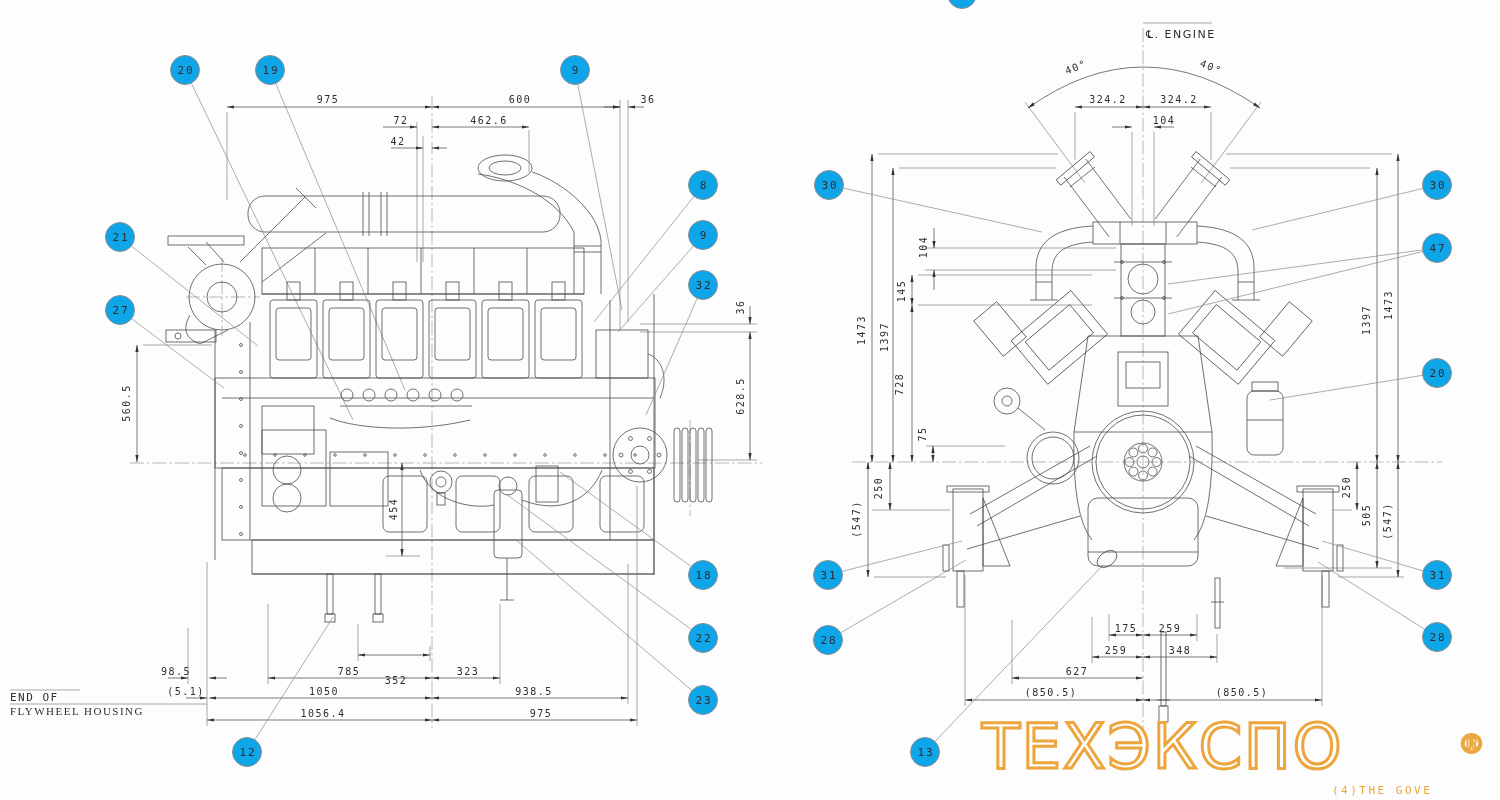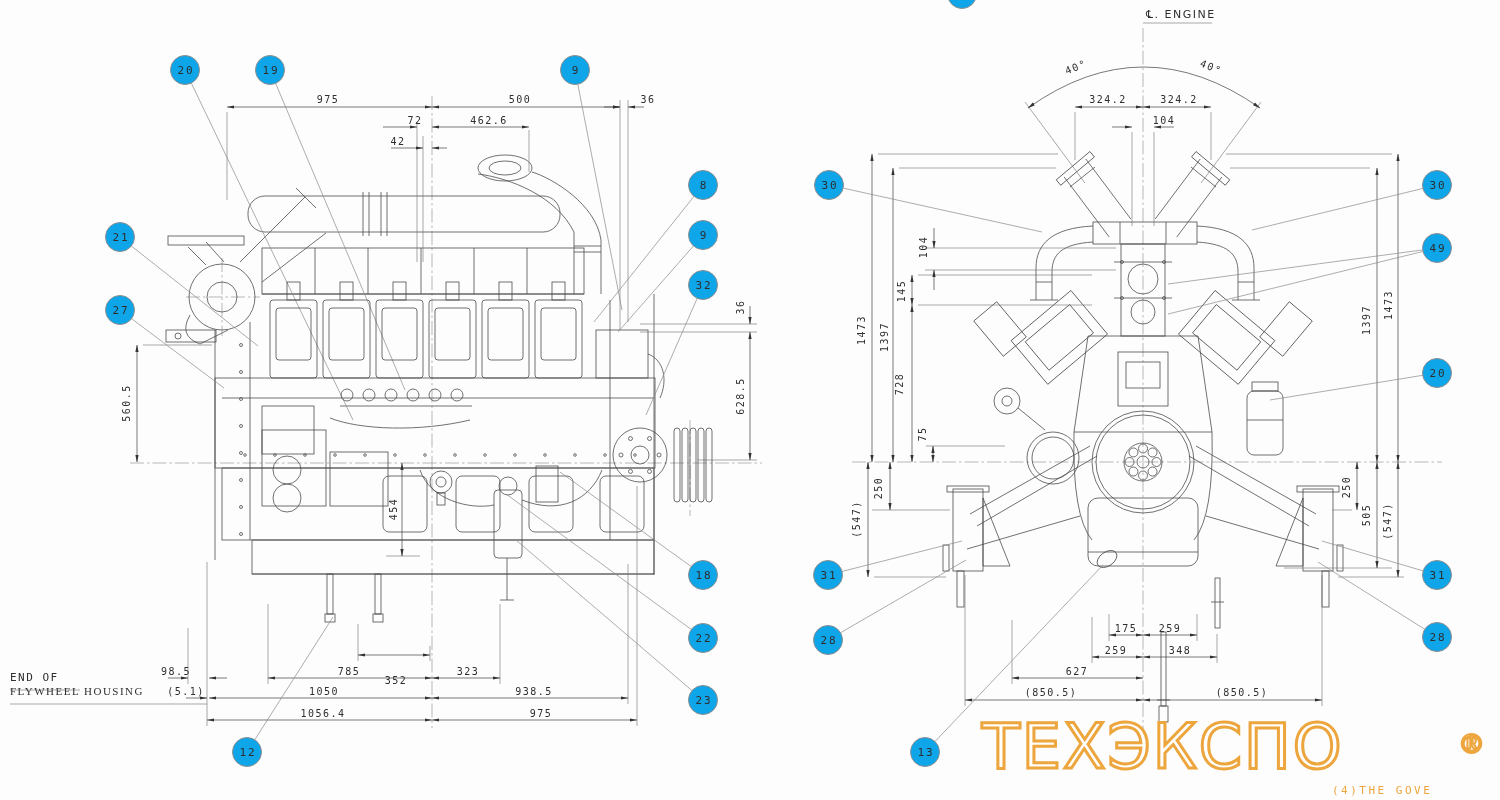--- a/index.html
+++ b/index.html
@@ -6,21 +6,21 @@
   #stage{position:relative;width:1500px;height:800px;background:#fdfdfd;overflow:hidden;
          font-family:"DejaVu Sans Mono",monospace;}
   #lines{position:absolute;left:0;top:0;}
   .lbl{position:absolute;font:10px "DejaVu Sans Mono",monospace;letter-spacing:1.5px;
        color:#2e2e2e;white-space:nowrap;transform:translate(-50%,-50%);background:transparent;}
   .co{position:absolute;width:30px;height:30px;border:1px solid #8e8e8e;border-radius:50%;
       background:#0ea5e9;display:flex;align-items:center;justify-content:center;
       font:11px "DejaVu Sans Mono",monospace;letter-spacing:2px;color:#2e2e2e;
       transform:translate(-50%,-50%);padding-left:2px;box-sizing:border-box;}
   .note{position:absolute;font:11px "DejaVu Sans Mono",monospace;letter-spacing:1.5px;color:#2e2e2e;
-        white-space:nowrap;}
+        white-space:nowrap;margin-top:20px;}
   #cl-note{font-family:"DejaVu Sans","DejaVu Sans Mono",monospace;}
   #wm{position:absolute;left:982px;top:716px;font-family:"DejaVu Sans",sans-serif;
       font-weight:normal;font-size:62px;letter-spacing:2px;line-height:1;color:#fff;
       -webkit-text-stroke:3px #eda63e;white-space:nowrap;}
   #wm-r{position:absolute;left:1458px;top:728px;font-family:"DejaVu Sans",sans-serif;
       font-weight:bold;font-size:27px;color:#fff;-webkit-text-stroke:2px #eda63e;}
   #wm-sub{position:absolute;left:1332px;top:784px;font:11px "DejaVu Sans Mono",monospace;
       letter-spacing:2.5px;color:#eda63e;white-space:nowrap;}
 </style>
 </head>
@@ -381,23 +381,23 @@
         <circle cx="1164" cy="262" r="1.5"></circle>
         <circle cx="1122" cy="298" r="1.5"></circle>
         <circle cx="1164" cy="298" r="1.5"></circle>
       </g>
 
     <path id="arc40" d="M1028,108 Q1143,26 1260,108" stroke="#3f3f3f" stroke-width="0.7" fill="none" marker-start="url(#ae)" marker-end="url(#ae)"></path>
   </svg>
 
   <div id="labels">
       <span class="lbl" style="left: 328px; top: 99px;">975</span>
-      <span class="lbl" style="left: 520px; top: 99px;">500</span>
+      <span class="lbl" style="left: 520px; top: 99px;">600</span>
       <span class="lbl" style="left: 648px; top: 99px;">36</span>
-      <span class="lbl" style="left: 415px; top: 120px;">72</span>
+      <span class="lbl" style="left: 401px; top: 120px;">72</span>
       <span class="lbl" style="left: 489px; top: 120px;">462.6</span>
       <span class="lbl" style="left: 398px; top: 141px;">42</span>
       <span class="lbl" style="left: 126px; top: 403px; transform: translate(-50%, -50%) rotate(-90deg);">560.5</span>
       <span class="lbl" style="left: 740px; top: 307px; transform: translate(-50%, -50%) rotate(-90deg);">36</span>
       <span class="lbl" style="left: 740px; top: 396px; transform: translate(-50%, -50%) rotate(-90deg);">628.5</span>
       <span class="lbl" style="left: 393px; top: 509px; transform: translate(-50%, -50%) rotate(-90deg);">454</span>
       <span class="lbl" style="left: 396px; top: 680px;">352</span>
       <span class="lbl" style="left: 176px; top: 671px;">98.5</span>
       <span class="lbl" style="left: 349px; top: 671px;">785</span>
       <span class="lbl" style="left: 468px; top: 671px;">323</span>
@@ -440,21 +440,21 @@
       <div class="co" style="left: 703px; top: 235px;">9</div>
       <div class="co" style="left: 703px; top: 285px;">32</div>
       <div class="co" style="left: 120px; top: 237px; text-align: center;">21</div>
       <div class="co" style="left: 120px; top: 310px;">27</div>
       <div class="co" style="left: 703px; top: 575px;">18</div>
       <div class="co" style="left: 703px; top: 638px;">22</div>
       <div class="co" style="left: 703px; top: 700px;">23</div>
       <div class="co" style="left: 247px; top: 752px;">12</div>
       <div class="co" style="left: 829px; top: 185px;">30</div>
       <div class="co" style="left: 1437px; top: 185px;">30</div>
-      <div class="co" style="left: 1437px; top: 248px;">49</div>
+      <div class="co" style="left: 1437px; top: 248px;">47</div>
       <div class="co" style="left: 1437px; top: 373px;">20</div>
       <div class="co" style="left: 828px; top: 575px;">31</div>
       <div class="co" style="left: 828px; top: 640px;">28</div>
       <div class="co" style="left: 1437px; top: 575px;">31</div>
       <div class="co" style="left: 1437px; top: 637px;">28</div>
       <div class="co" style="left: 925px; top: 752px;">13</div>
       <div class="co" style="left: 962px; top: -6px;"></div>
     </div>
 
   <div class="note" id="note-endof-1" style="left:10px;top:671px;">END OF</div>

